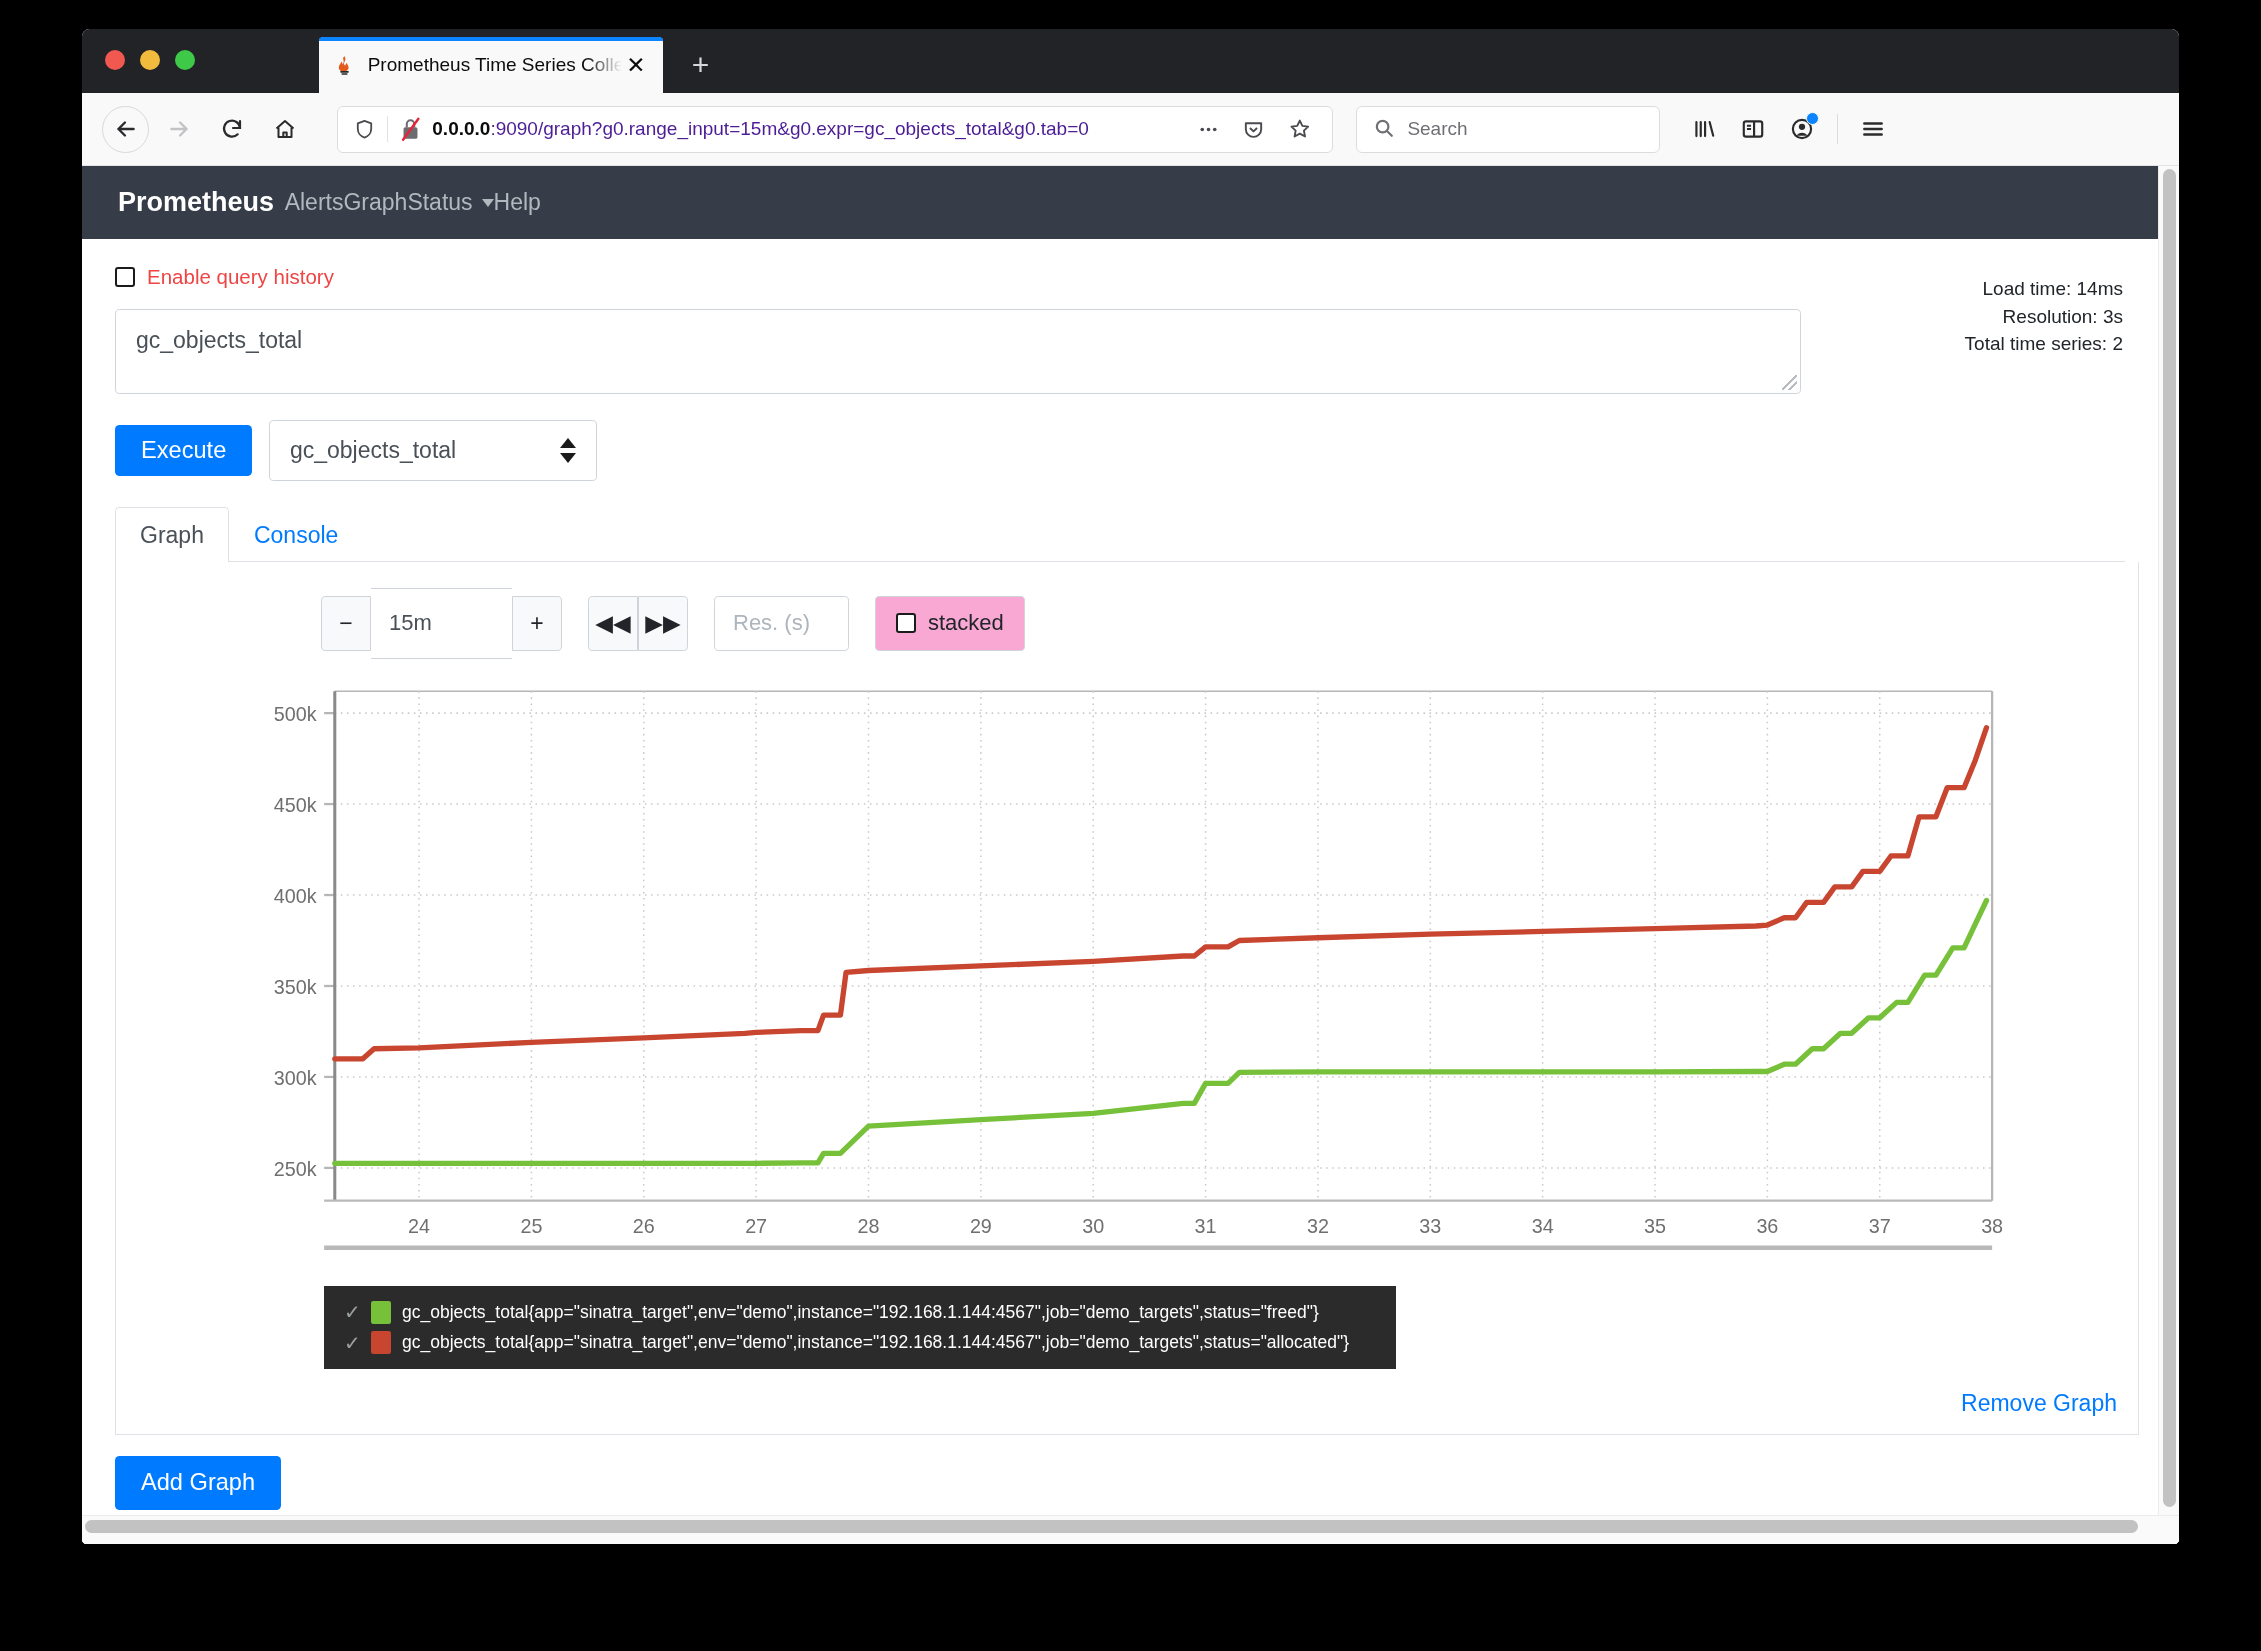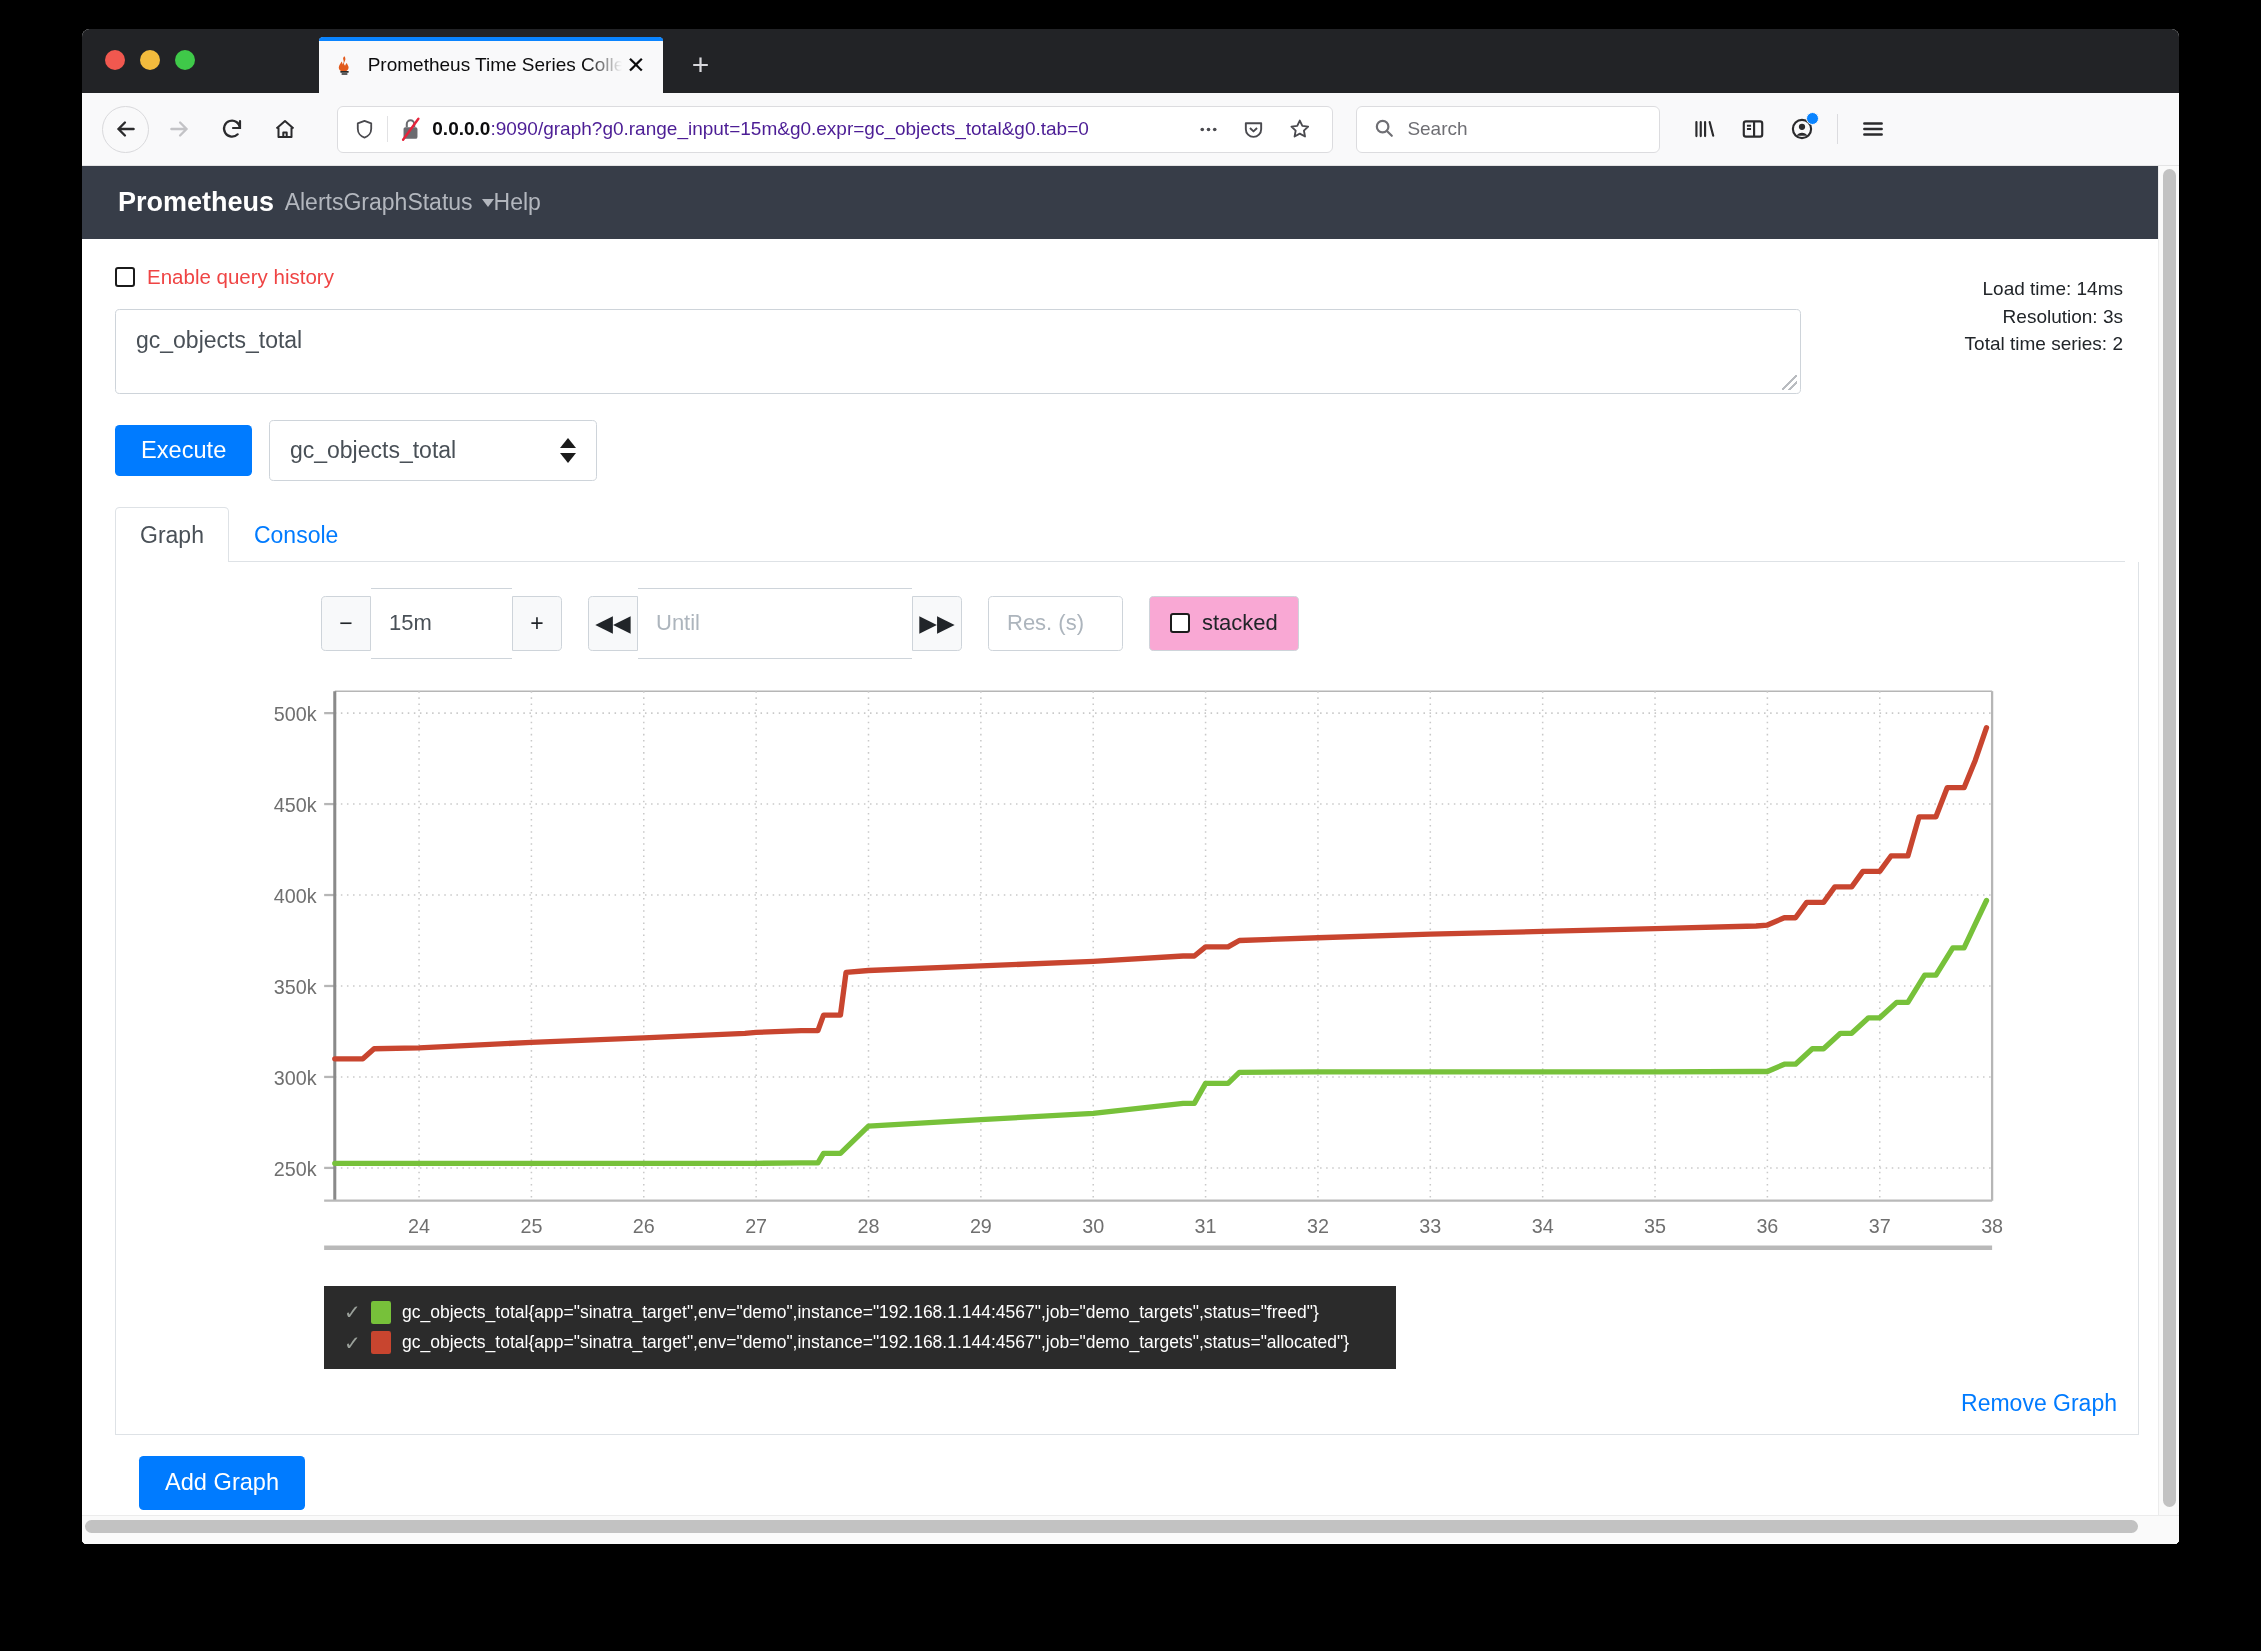--- a/index.html
+++ b/index.html
@@ -395,21 +395,21 @@
     white-space: nowrap;
   }
 
   .remove-row {
     text-align: right;
     padding: 21px 23px 16.7px 0;
     width: 2024px;
   }
   .remove-link { color: #007bff; font-size: 23px; }
 
-  .add-row { padding: 21px 0 0 0; margin-left: 24px; }
+  .add-row { padding: 21px 0 0 0; }
   .btn-add {
     background: #007bff;
     color: #fff;
     font-size: 23.6px;
     padding: 15px 26px;
     border: none;
     border-radius: 4.6px;
     line-height: 1;
   }
 
@@ -625,21 +625,20 @@
 
           <div class="gtoolbar">
             <div class="grp">
               <div class="gbtn l">−</div>
               <div class="ginput w-range">15m</div>
               <div class="gbtn r">+</div>
             </div>
 
             <div class="grp">
               <div class="gbtn l">◀◀</div>
-              <div class="ginput w-until">Until</div>
               <div class="gbtn r">▶▶</div>
             </div>
 
             <div class="gbox">Res. (s)</div>
 
             <div class="gstacked">
               <span class="cbox"></span>
               <span>stacked</span>
             </div>
           </div>

